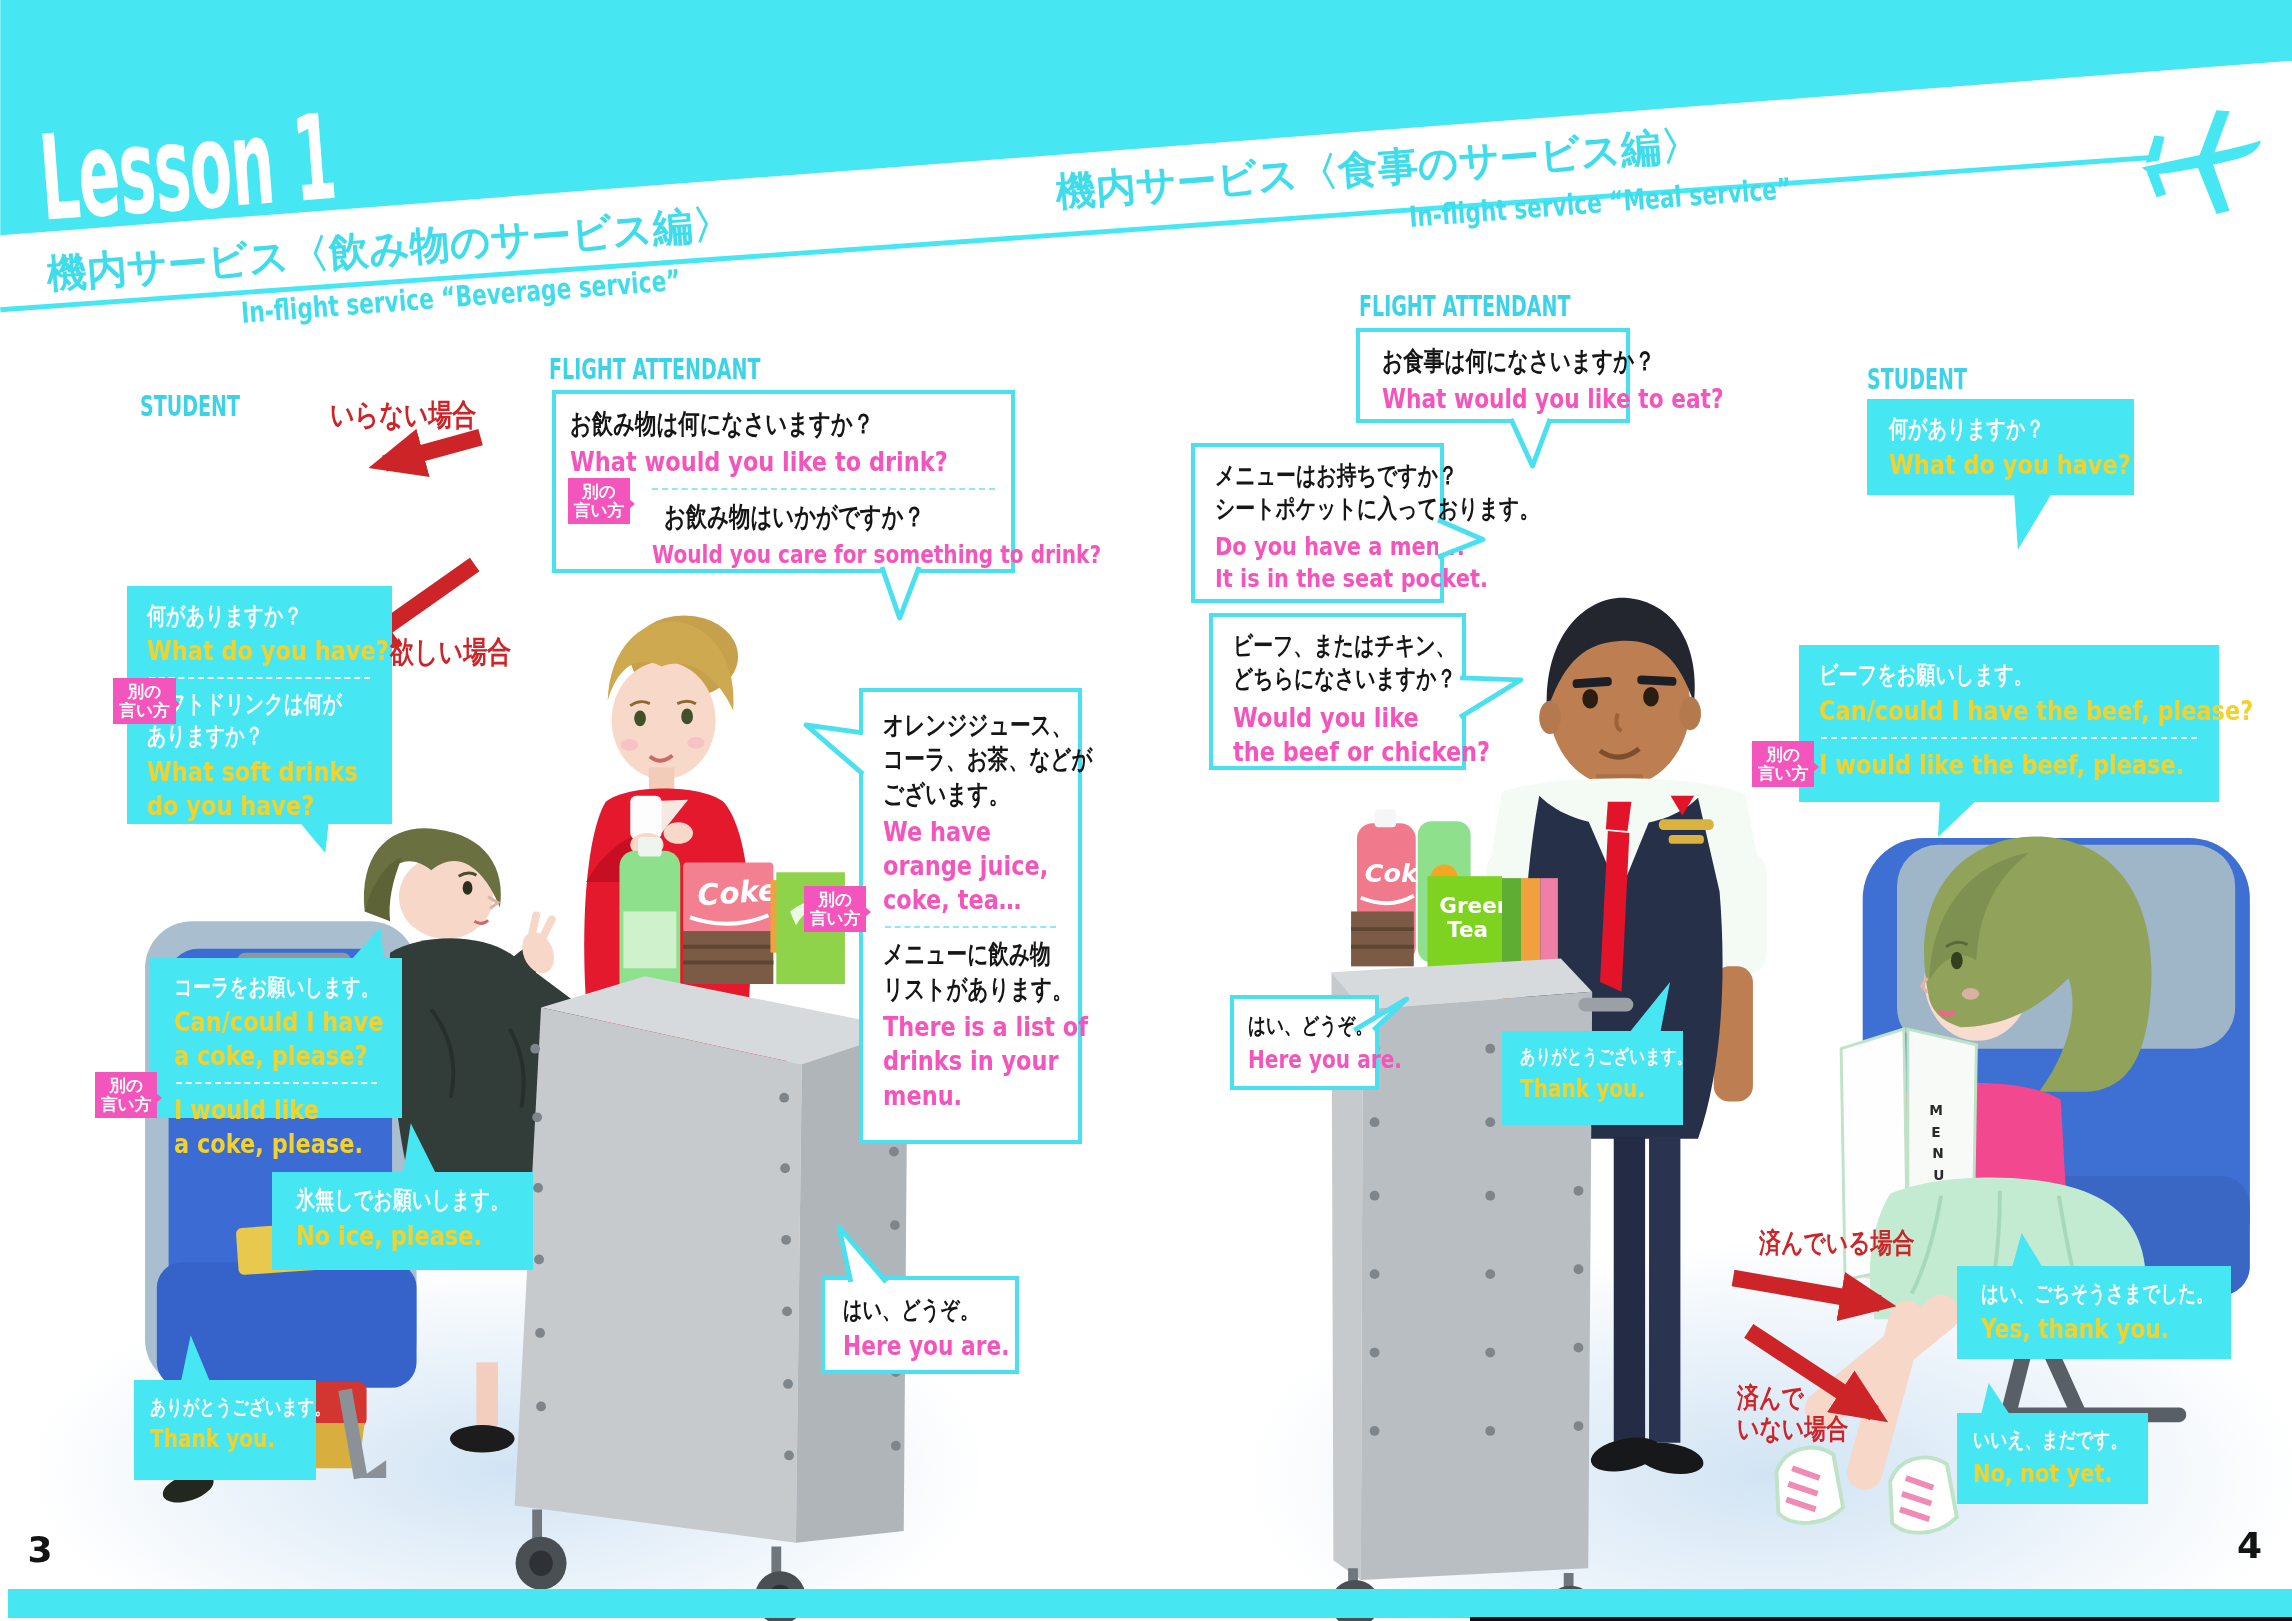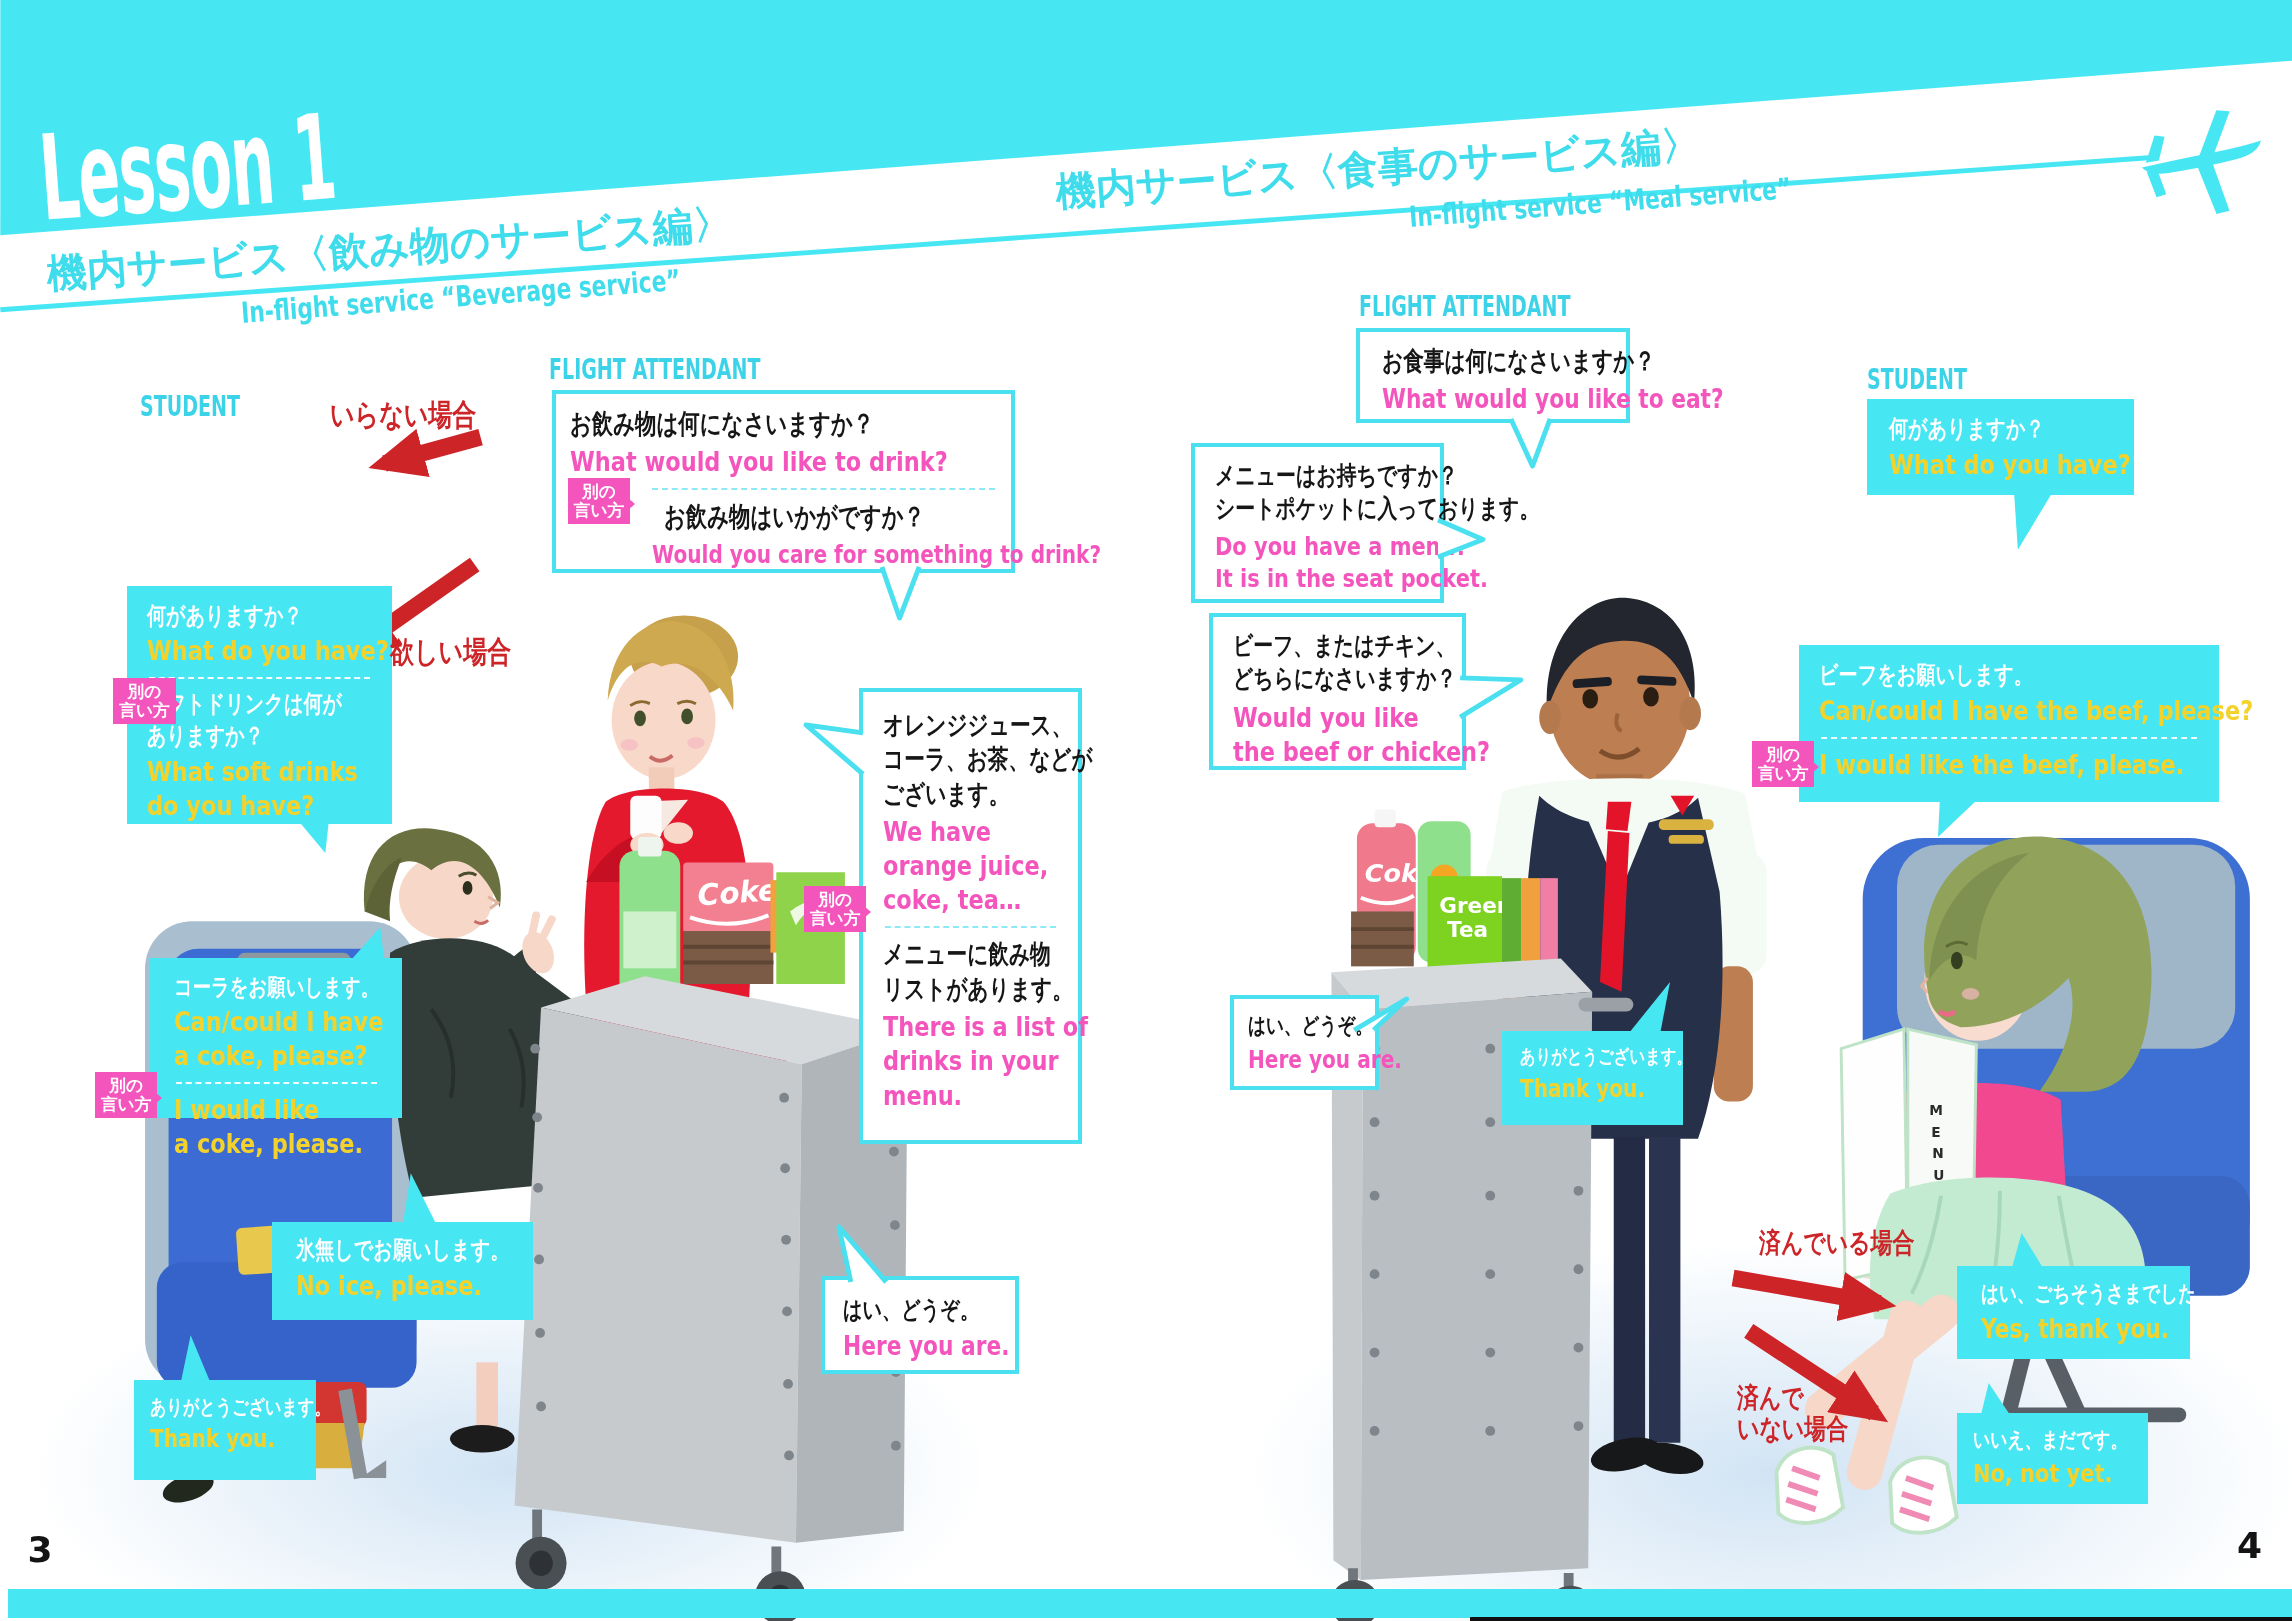--- a/index.html
+++ b/index.html
@@ -368,21 +368,21 @@
     <div class="en" style="font-size:27.4px">a coke, please.</div>
     <div class="tag" style="left:-55px;top:114px">
       <div>別の</div>
         <div>言い方</div>
     </div>
     <svg class="tail" style="left:201px;top:-31px;width:41px;height:35px" viewBox="0 0 42 36">
       <polygon points="0,34 34,34 30,0" fill="#47e6f3"></polygon>
     </svg>
   </div>
 
-  <div class="bub c" style="left:272px;top:1222px;width:261px;height:98px;padding:11.8px 23.5px">
+  <div class="bub c" style="left:272px;top:1172px;width:261px;height:98px;padding:11.8px 23.5px">
     <div class="jp" style="font-size:24.5px">氷無しでお願いします。</div>
     <div class="en" style="font-size:27.4px;margin-top:2.9px">No ice, please.</div>
     <svg class="tail" style="left:129px;top:-49px;width:39px;height:53px" viewBox="0 0 40 54">
       <polygon points="2,52 36,52 10,0" fill="#47e6f3"></polygon>
     </svg>
   </div>
 
   <div class="bub w" style="left:821px;top:1276px;width:198px;height:98px;padding:13.7px 17.6px">
     <div class="jp" style="font-size:24.5px">はい、どうぞ。</div>
     <div class="en" style="font-size:26.5px;margin-top:3.9px">Here you are.</div>
@@ -459,21 +459,21 @@
 
   <div class="bub c" style="left:1502px;top:1031px;width:181px;height:94px;padding:12.7px 17.6px">
     <div class="jp" style="font-size:19.6px">ありがとうございます。</div>
     <div class="en" style="font-size:24.5px;margin-top:4.9px">Thank you.</div>
     <svg class="tail" style="left:127px;top:-49px;width:43px;height:53px" viewBox="0 0 44 54">
       <polygon points="0,52 32,52 42,0" fill="#47e6f3"></polygon>
     </svg>
   </div>
 
 
-  <div class="bub c" style="left:1957px;top:1266px;width:233px;height:93px;padding:12.7px 23.5px">
+  <div class="bub c" style="left:1957px;top:1266px;width:274px;height:93px;padding:12.7px 23.5px">
     <div class="jp" style="font-size:22.5px">はい、ごちそうさまでした。</div>
     <div class="en" style="font-size:26.5px;margin-top:3.9px">Yes, thank you.</div>
     <svg class="tail" style="left:51px;top:-33px;width:37px;height:37px" viewBox="0 0 38 38">
       <polygon points="4,36 36,36 14,0" fill="#47e6f3"></polygon>
     </svg>
   </div>
 
   <div class="bub c" style="left:1957px;top:1413px;width:191px;height:91px;padding:12.7px 15.7px">
     <div class="jp" style="font-size:21.6px">いいえ、まだです。</div>
     <div class="en" style="font-size:25.5px;margin-top:3.9px">No, not yet.</div>

